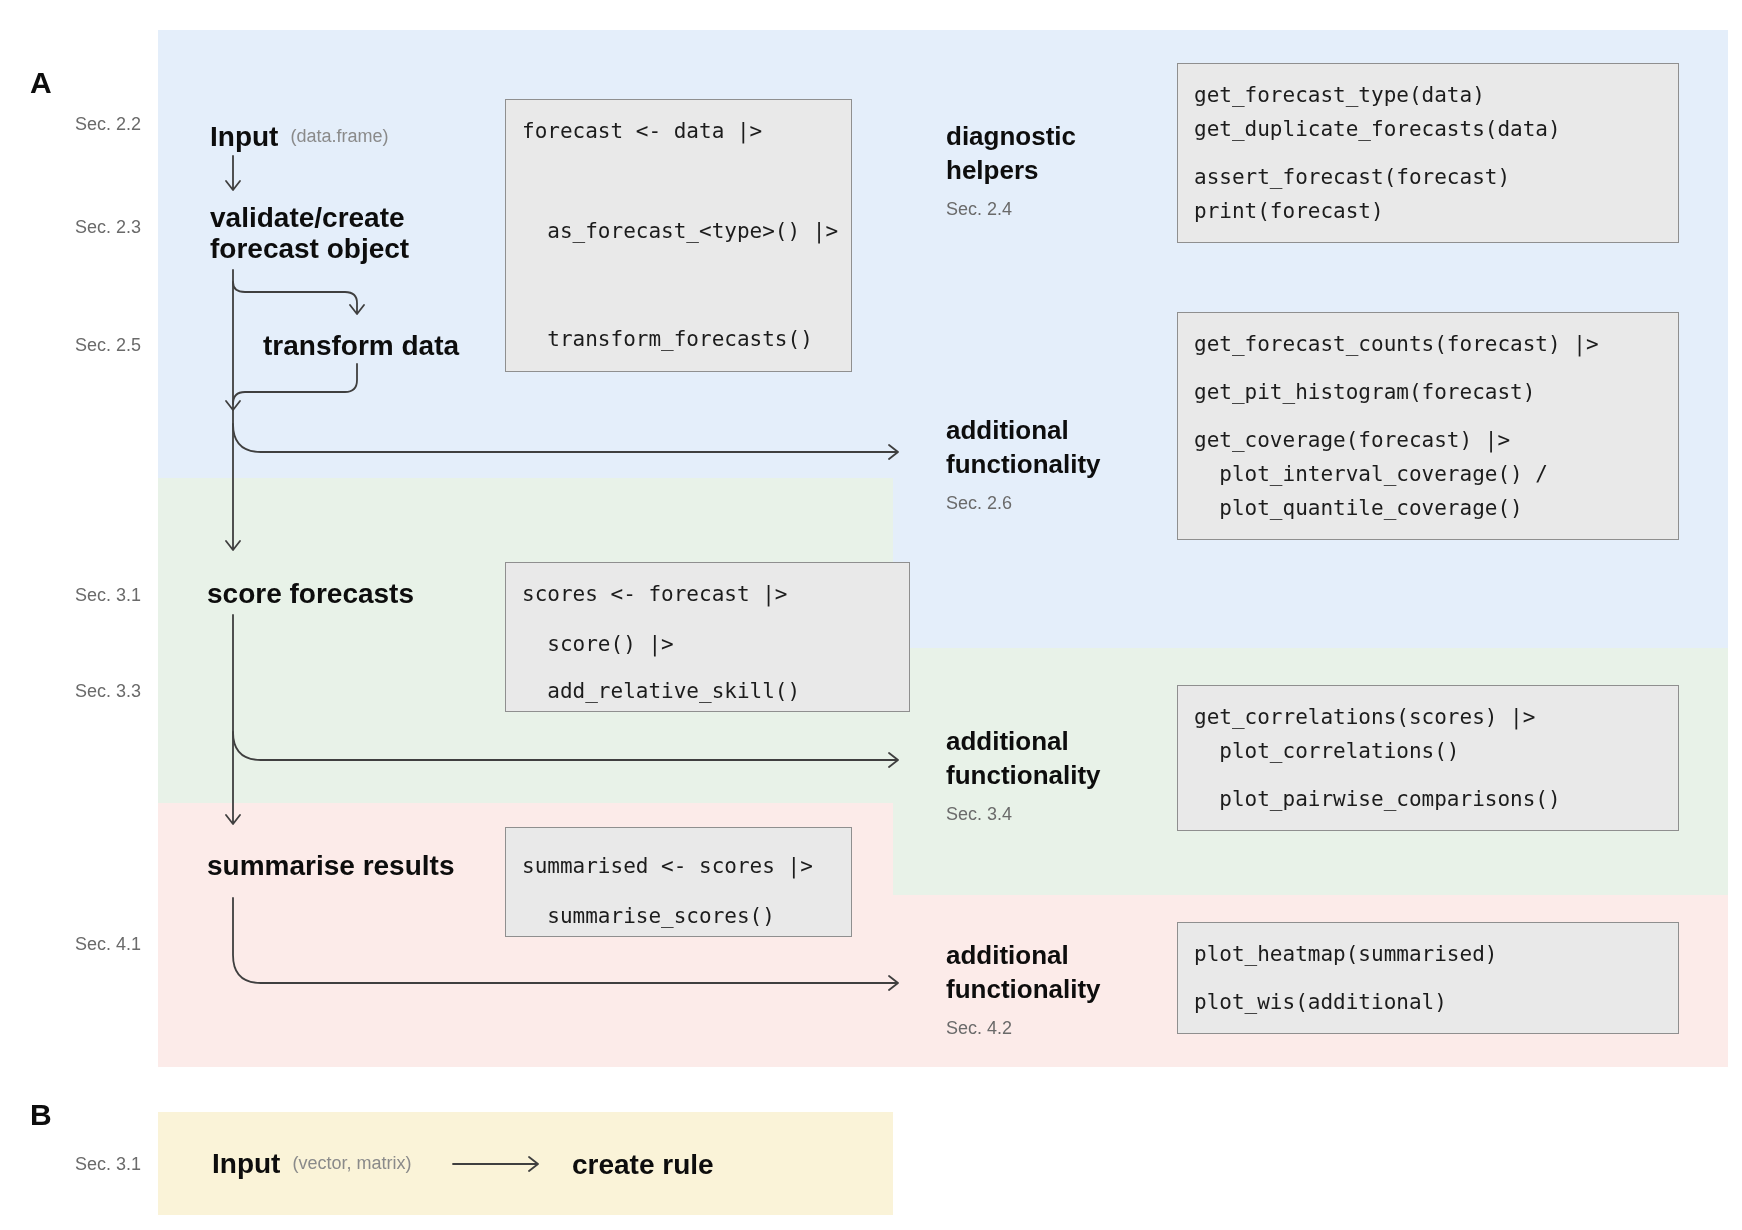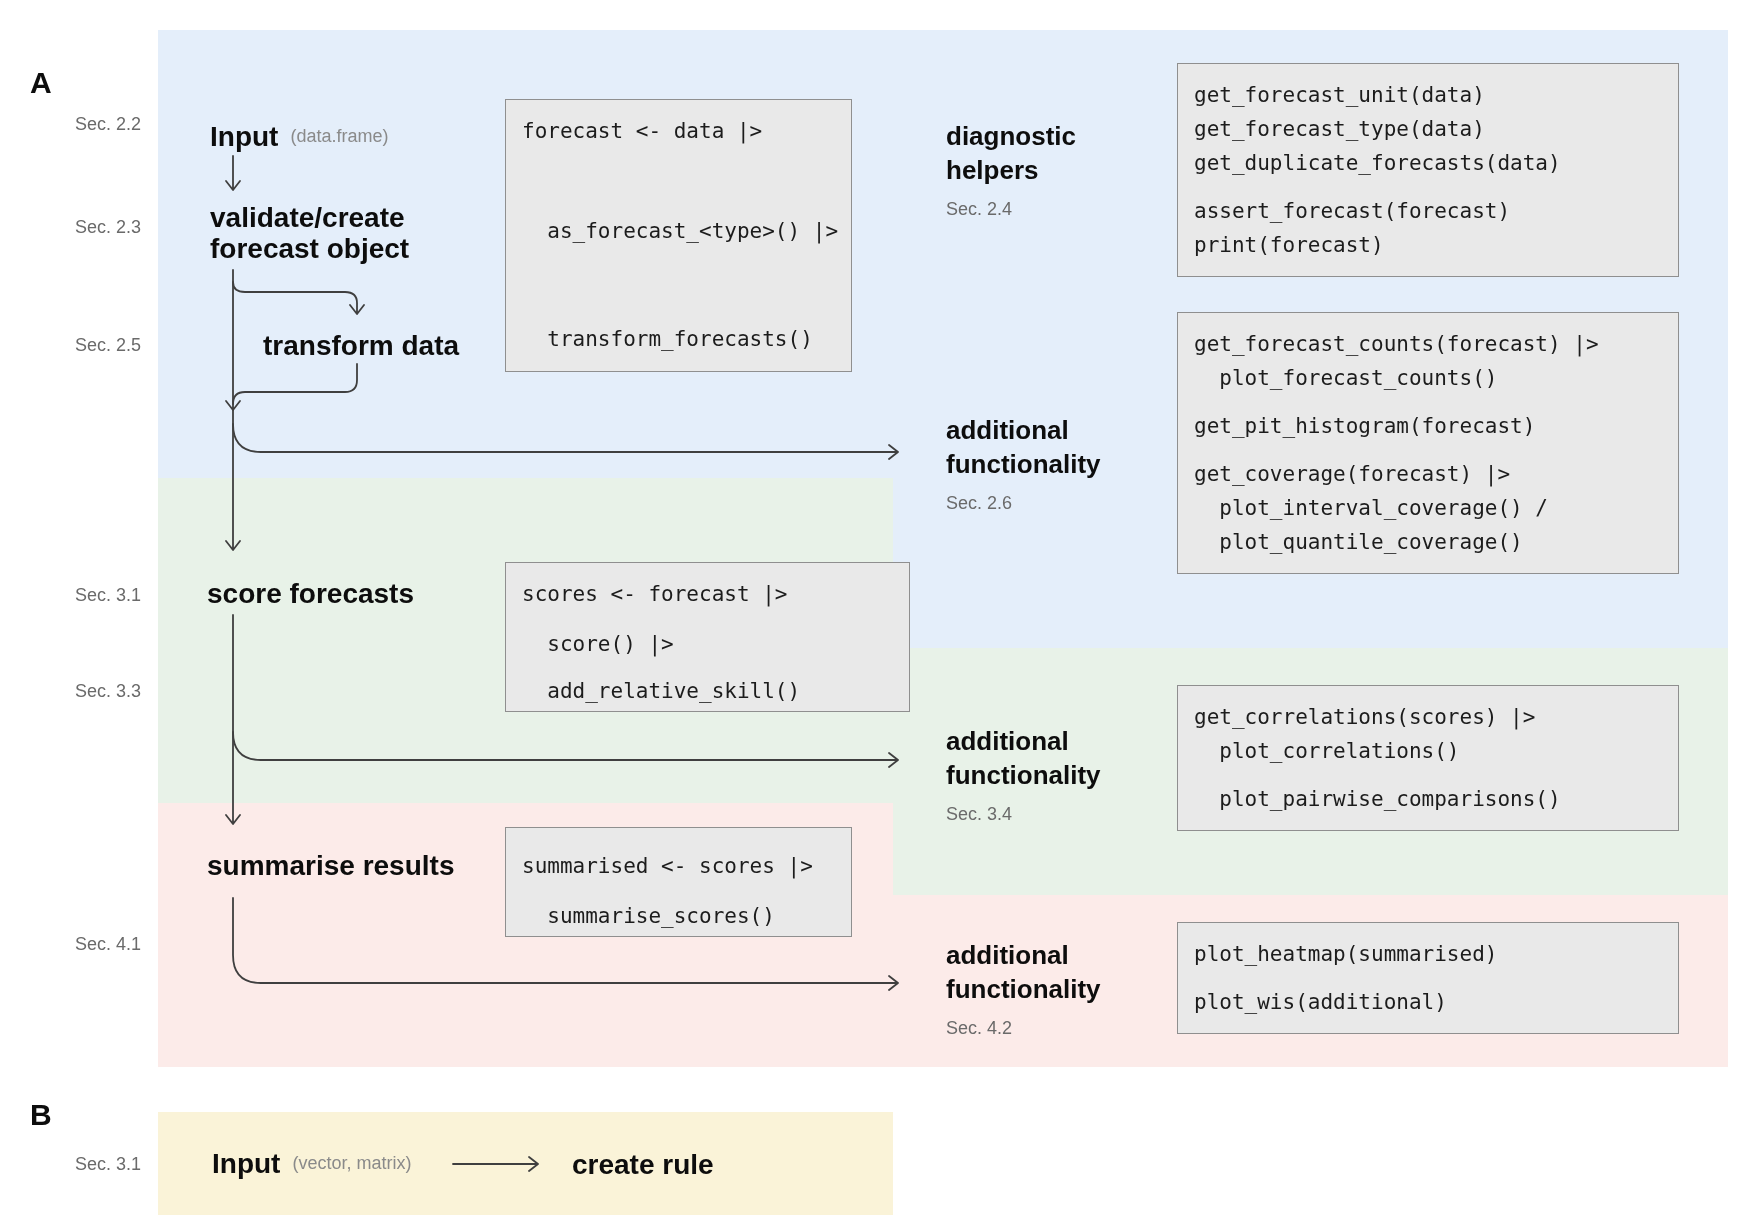--- a/index.html
+++ b/index.html
@@ -114,34 +114,32 @@
   <div class="abs-line" style="top:64px;">  score() |&gt;</div>
   <div class="abs-line" style="top:111px;">  add_relative_skill()</div>
 </div>
 <div class="code-box" style="left:505px;top:827px;width:347px;height:110px;">
   <div class="abs-line" style="top:21px;">summarised &lt;- scores |&gt;</div>
   <div class="abs-line" style="top:71px;">  summarise_scores()</div>
 </div>
 
 <div class="code-box right" style="left:1177px;top:63px;">
   <div class="code-group">
-    <div class="code-line">get_forecast_unit(data)</div>
     <div class="code-line">get_forecast_type(data)</div>
     <div class="code-line">get_duplicate_forecasts(data)</div>
   </div>
   <div class="code-group">
     <div class="code-line">assert_forecast(forecast)</div>
     <div class="code-line">print(forecast)</div>
   </div>
 </div>
 
 <div class="code-box right" style="left:1177px;top:312px;">
   <div class="code-group">
     <div class="code-line">get_forecast_counts(forecast) |&gt;</div>
-    <div class="code-line">  plot_forecast_counts()</div>
   </div>
   <div class="code-group">
     <div class="code-line">get_pit_histogram(forecast)</div>
   </div>
   <div class="code-group">
     <div class="code-line">get_coverage(forecast) |&gt;</div>
     <div class="code-line">  plot_interval_coverage() /</div>
     <div class="code-line">  plot_quantile_coverage()</div>
   </div>
 </div>

